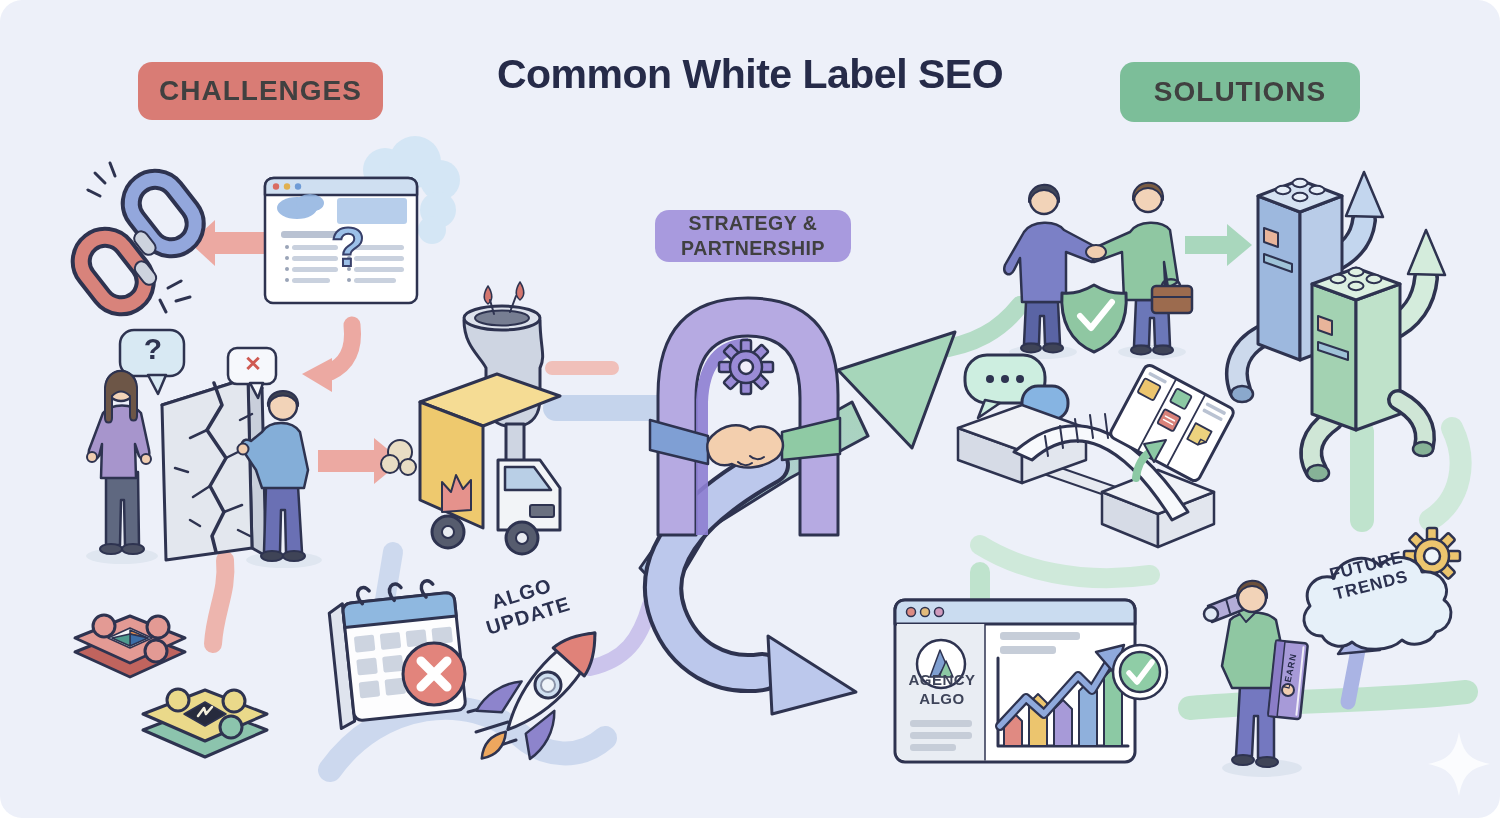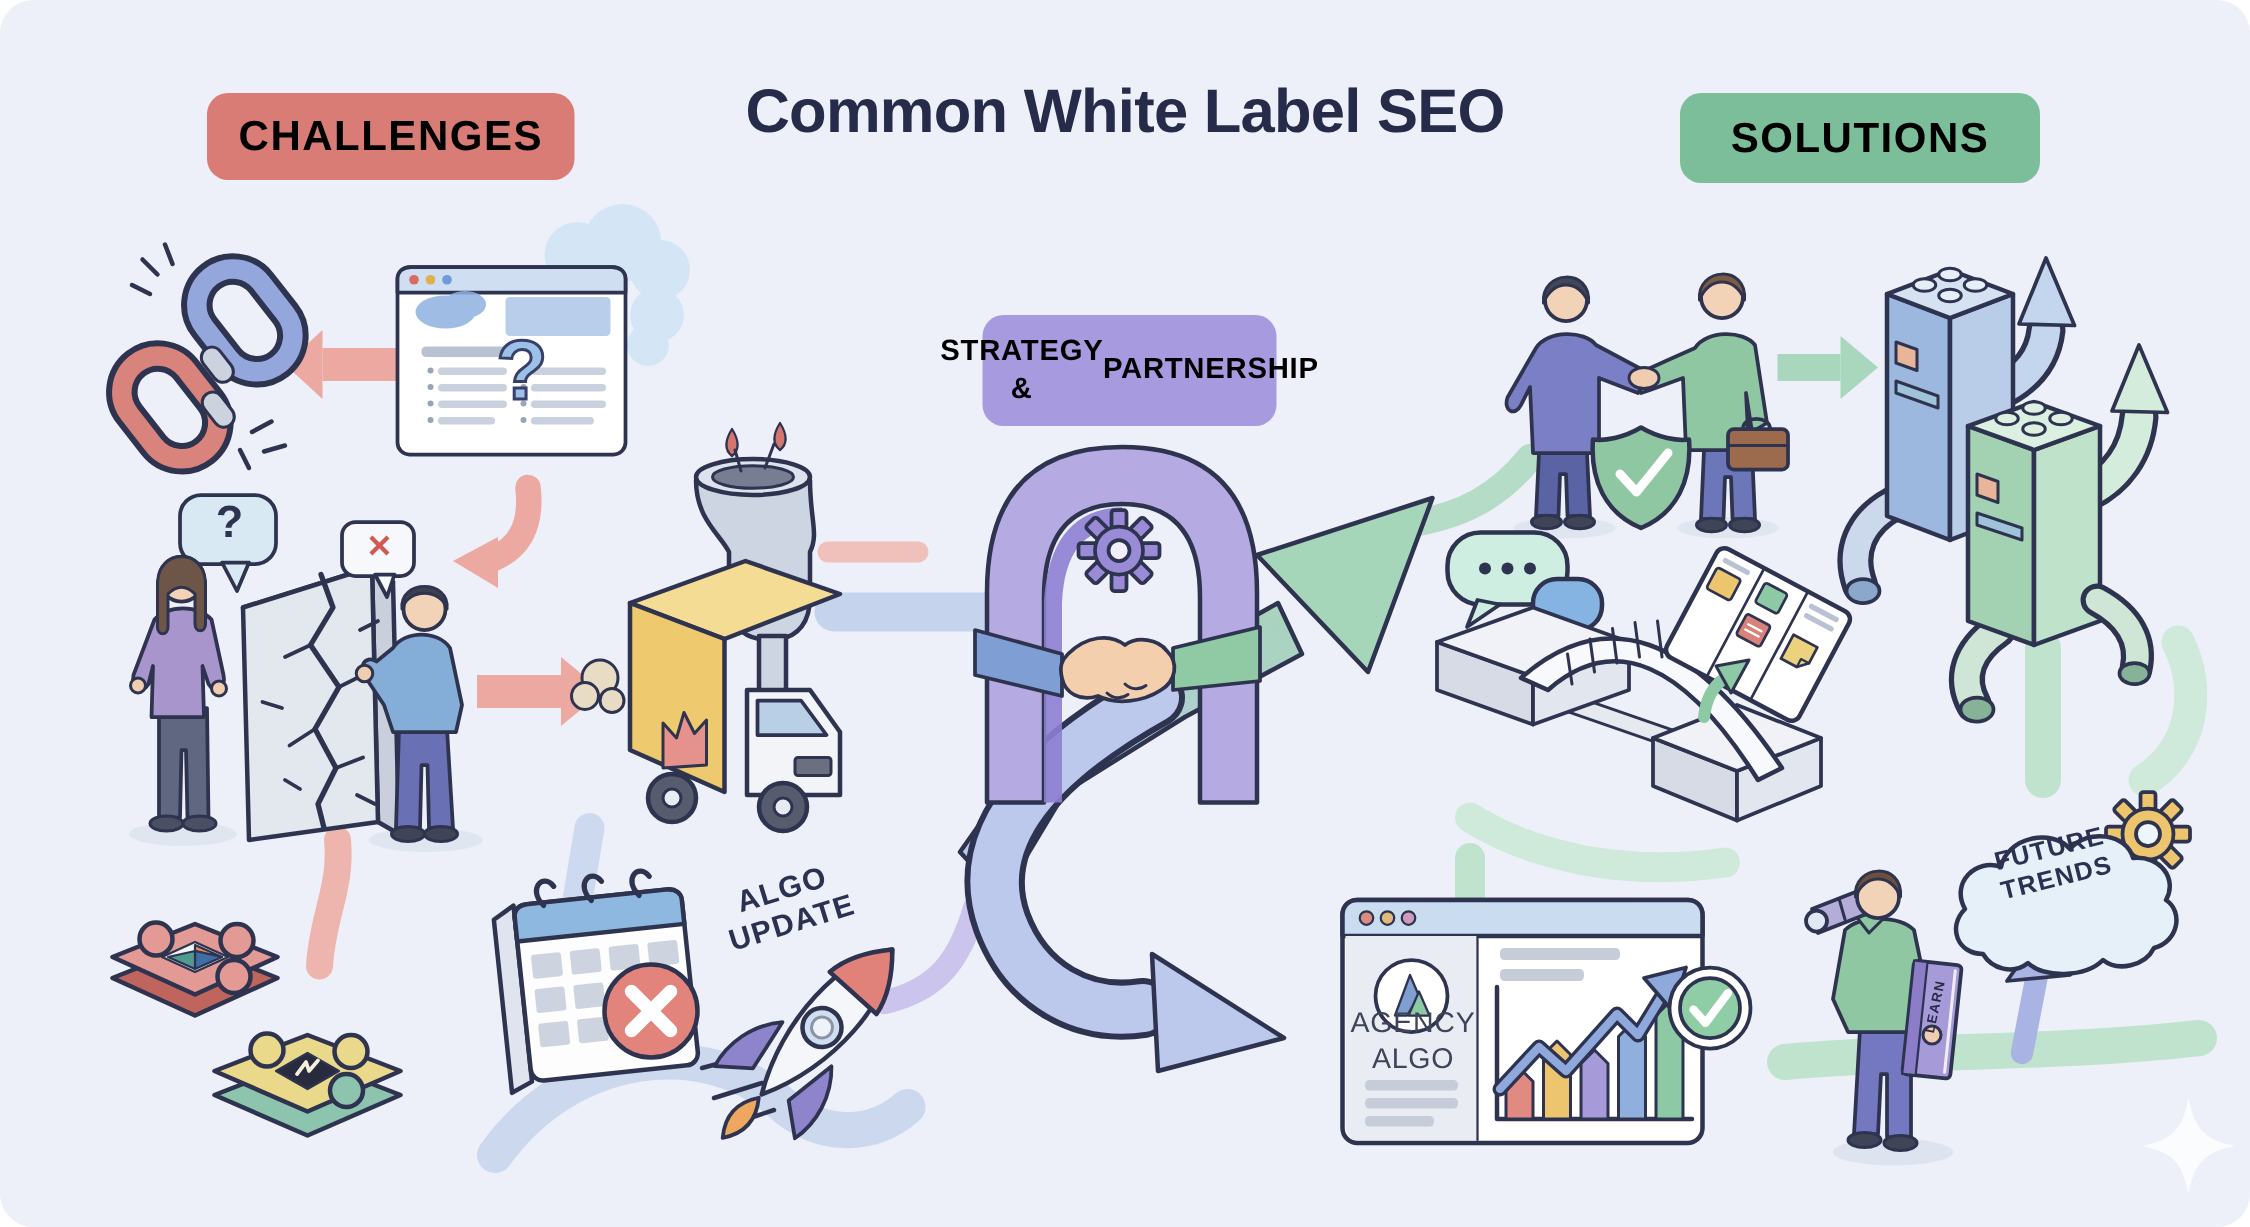--- a/index.html
+++ b/index.html
@@ -3,30 +3,30 @@
 <meta charset="utf-8">
 <style>
   html,body{margin:0;padding:0;background:#ffffff;}
   #canvas{position:relative;width:1500px;height:818px;background:#edf0f9;border-radius:22px;overflow:hidden;
           font-family:"Liberation Sans",sans-serif;}
   .abs{position:absolute;}
   svg{position:absolute;left:0;top:0;}
   svg *{stroke-linecap:round;stroke-linejoin:round;}
   .title{left:0;right:0;top:50px;text-align:center;color:#262b49;font-weight:bold;
          font-size:41px;line-height:1.18;letter-spacing:-0.5px;}
-  .badge{display:flex;align-items:center;justify-content:center;color:#000000;font-weight:bold;
+  .badge{display:flex;align-items:center;justify-content:center;color:#404040;font-weight:bold;
          border-radius:14px;text-align:center;}
   .badge-challenges{left:138px;top:62px;width:245px;height:58px;background:#d97c75;font-size:28px;letter-spacing:1px;}
   .badge-solutions{left:1120px;top:62px;width:240px;height:60px;background:#7cbe99;font-size:28px;letter-spacing:1px;}
-  .badge-strategy{left:655px;top:210px;width:196px;height:74px;background:#a89ade;font-size:19.5px;line-height:1.3;
-                  flex-direction:row;letter-spacing:0.5px;}
+  .badge-strategy{left:655px;top:210px;width:196px;height:52px;background:#a89ade;font-size:19.5px;line-height:1.3;
+                  flex-direction:column;letter-spacing:0.5px;}
   .rot-label{font-weight:bold;color:#2b3150;text-align:center;}
   .algo{left:455px;top:582px;width:140px;font-size:20px;line-height:1.15;letter-spacing:1px;transform:rotate(-17deg);}
   .future{left:1313px;top:556px;width:112px;font-size:17px;line-height:1.2;letter-spacing:1px;transform:rotate(-14deg);}
-  .agency{left:897px;top:671px;width:90px;text-align:center;font-weight:normal;font-size:19px;line-height:1.25;
+  .agency{left:897px;top:671px;width:90px;text-align:center;font-weight:bold;font-size:15px;line-height:1.25;
           color:#3e4459;letter-spacing:0.5px;}
   .learn{left:1267px;top:666px;width:46px;text-align:center;font-weight:bold;font-size:9px;color:#262b49;
          transform:rotate(-78deg);letter-spacing:1px;}
   .q-browser{left:318px;top:214px;width:60px;text-align:center;font-size:56px;font-weight:bold;color:#9cc0e8;
              -webkit-text-stroke:2px #38406a;}
   .q-bubble{left:136px;top:332px;width:34px;text-align:center;font-size:30px;font-weight:bold;color:#2e3350;}
   .x-bubble{left:238px;top:352px;width:30px;text-align:center;font-size:21px;font-weight:bold;color:#cf5a52;}
 </style>
 </head>
 <body>

